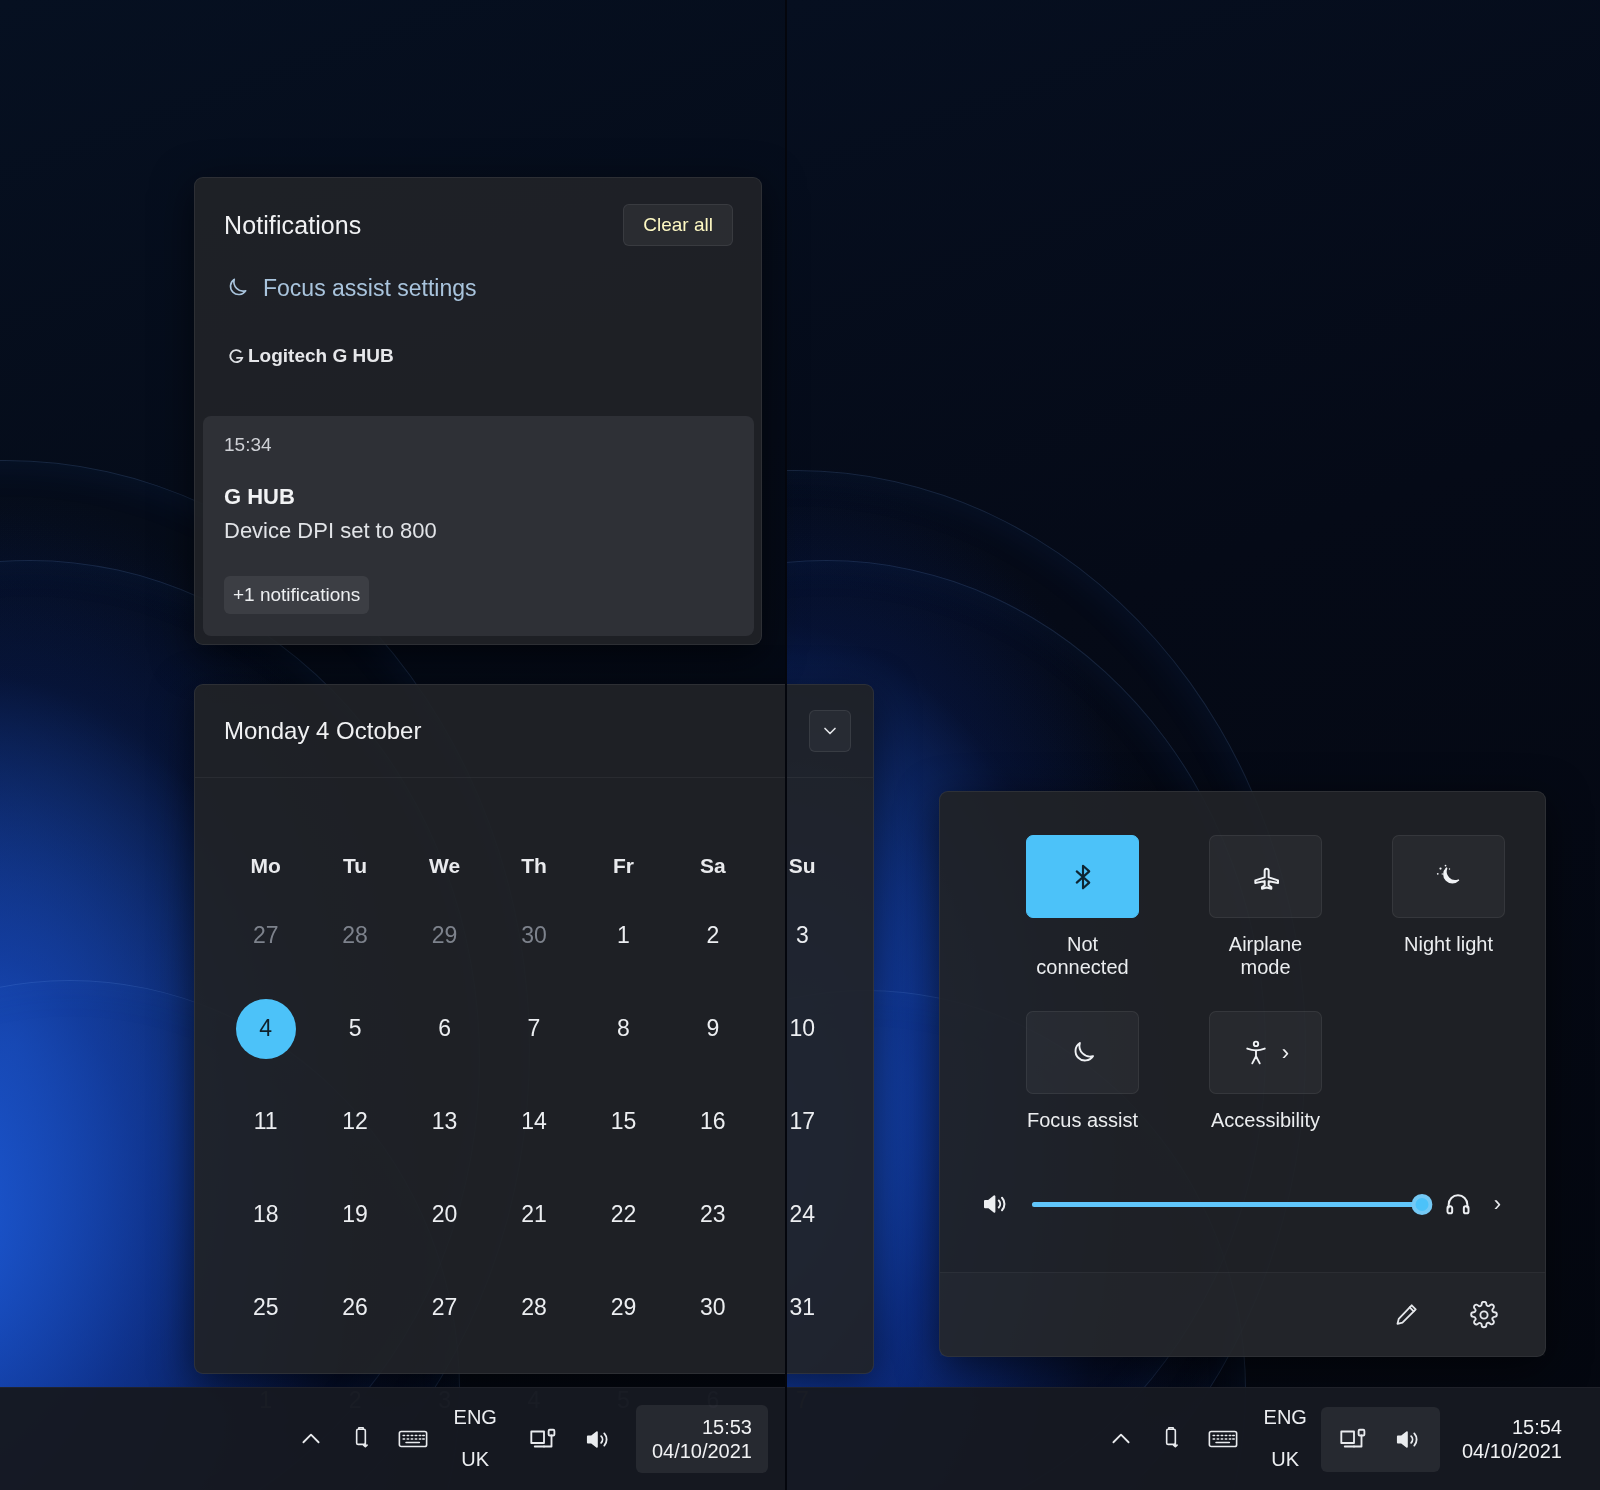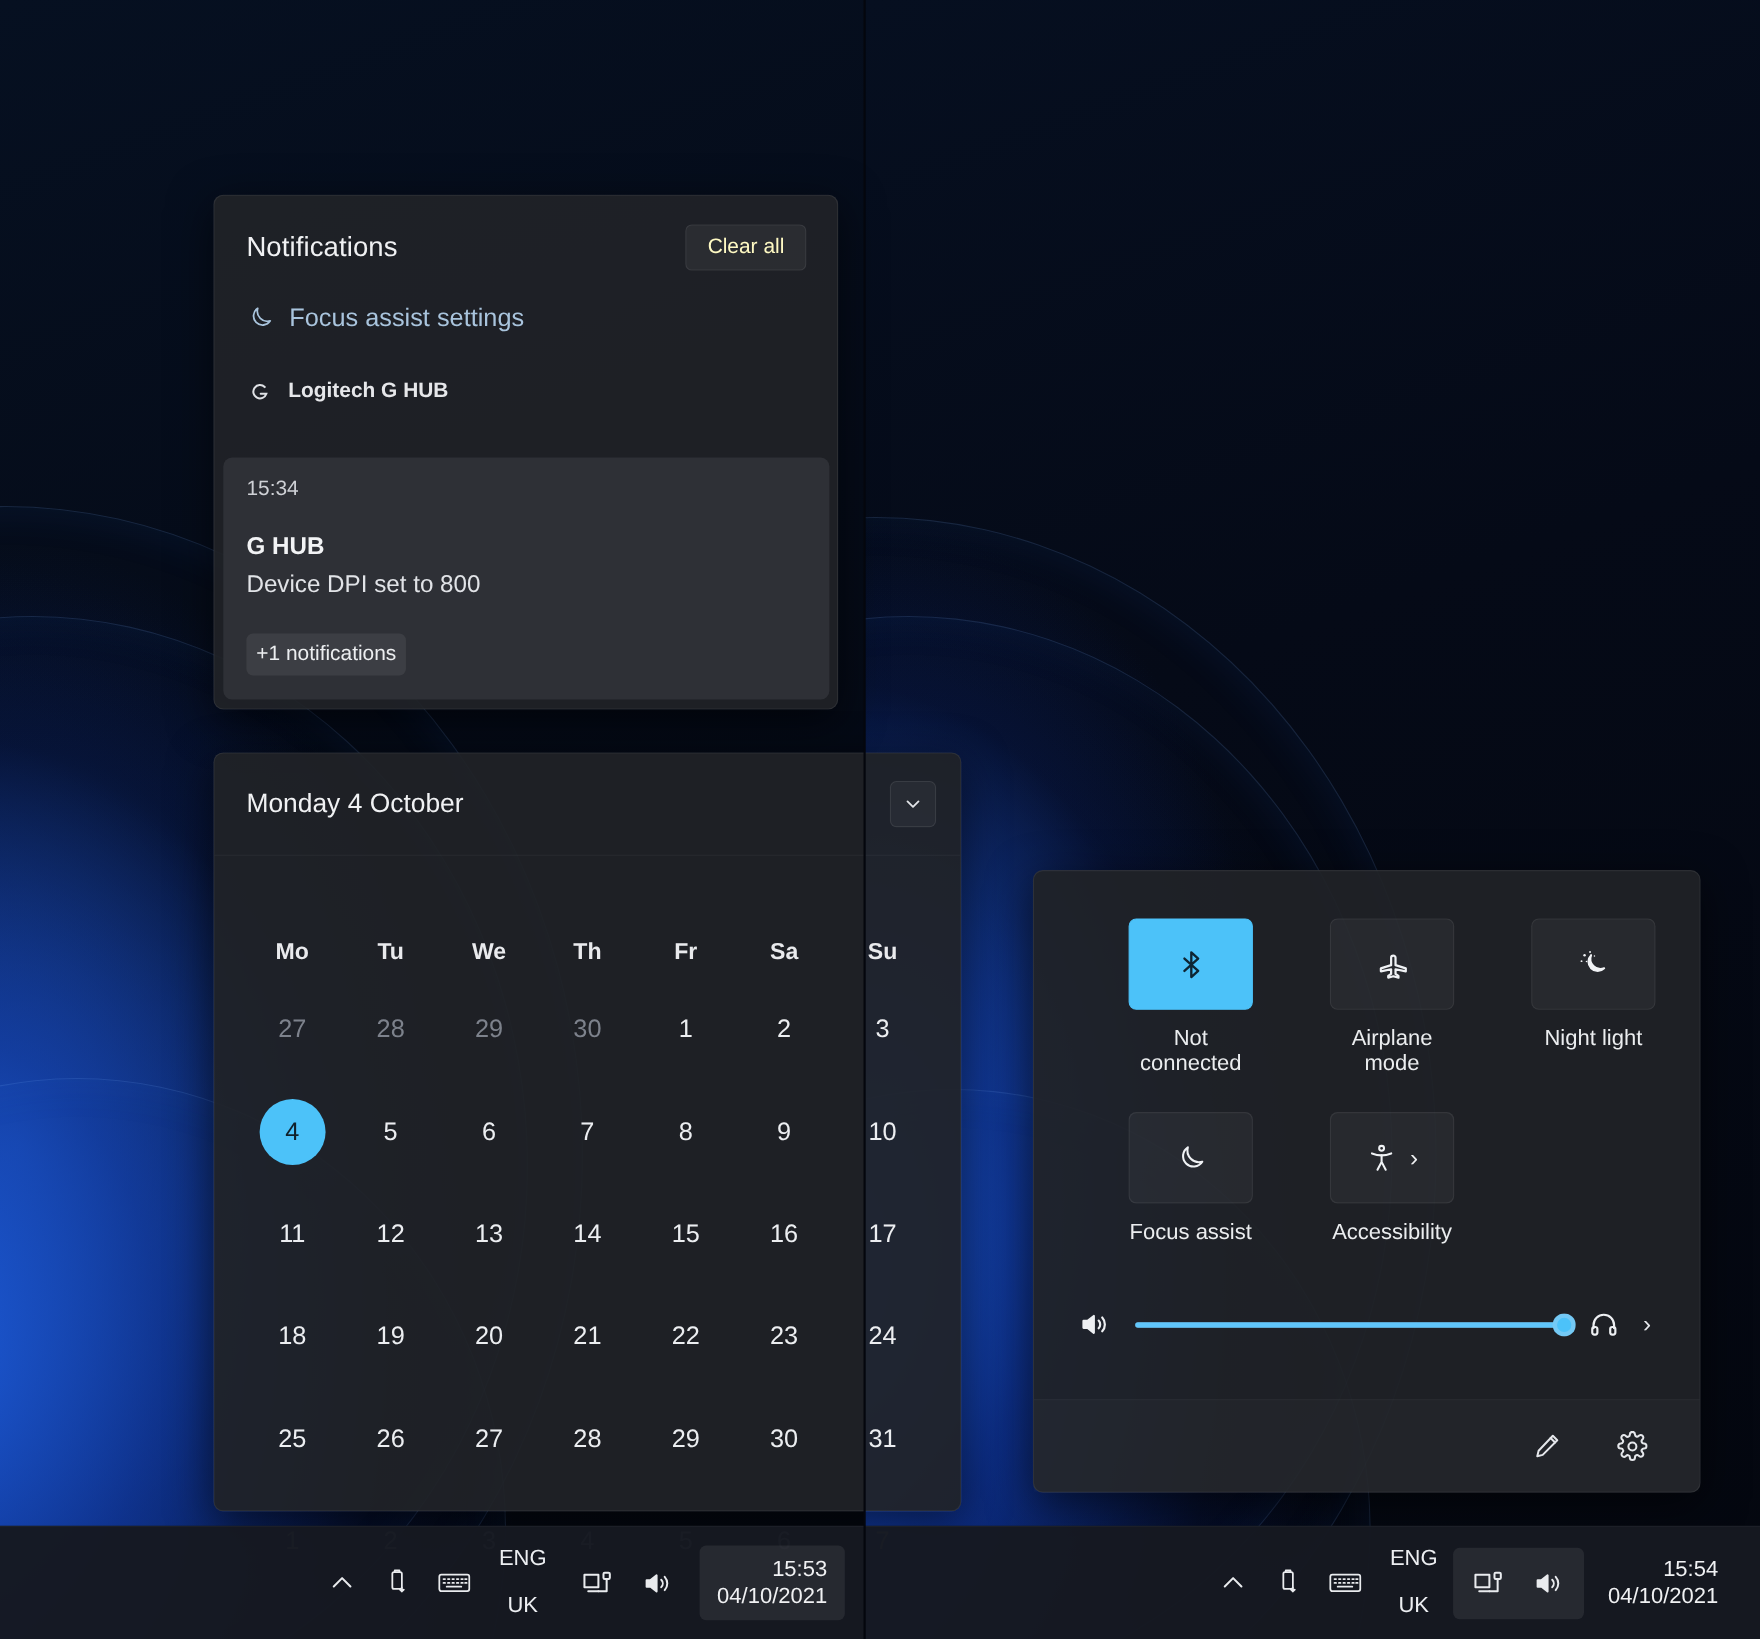--- a/index.html
+++ b/index.html
@@ -53,26 +53,26 @@
     padding:26px 28px 0 29px;
   }
   .notif-title { font-size:25px; color:#f0f1f3; font-weight:400; letter-spacing:.1px; }
   .clear-all {
     background:rgba(255,255,255,.055);
     border:1px solid rgba(255,255,255,.07);
     color:#fef9c3; font-size:19px; font-family:inherit;
     padding:9px 19px; border-radius:6px; cursor:pointer;
   }
   .fa-link {
-    display:flex; align-items:center; gap:13px;
+    display:flex; gap:13px;
     padding:29px 0 0 29px; color:#a9c4dd; font-size:23px; cursor:pointer;
   }
   .fa-link .ico { width:26px; height:26px; display:block; }
   .app-row {
-    display:flex; align-items:center; gap:14px;
+    display:flex; align-items:center; 
     padding:43px 0 0 31px; color:#e6e7ea; font-size:19px; font-weight:700;
   }
   .app-row .ico { width:22px; height:22px; display:block; }
 
   .notif-card {
     position:absolute; left:203px; top:416px; width:551px; height:220px;
     background:rgba(47,49,55,.96);
     border-radius:8px 8px 8px 8px;
   }
   .n-time { position:absolute; left:21px; top:18px; font-size:19px; color:#cfd1d6; }

